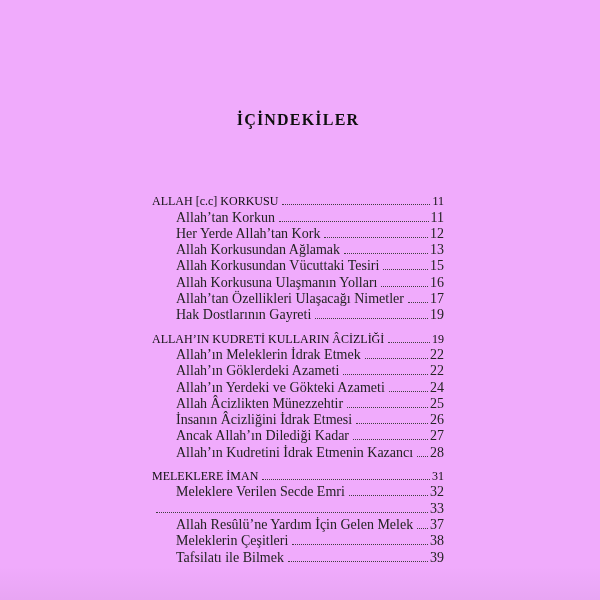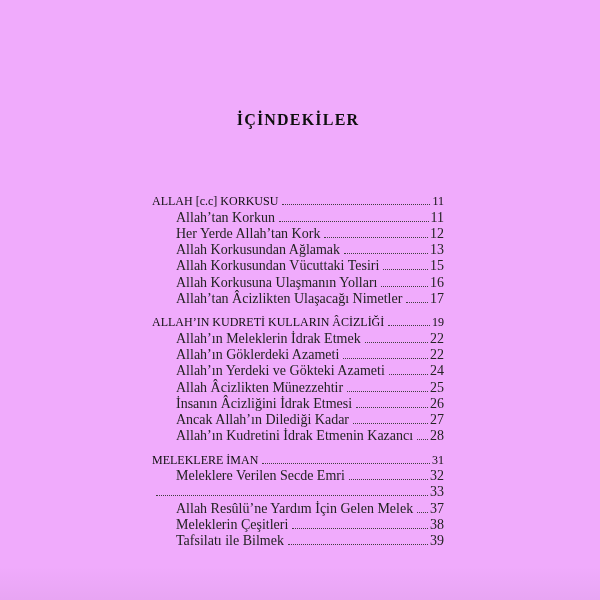--- a/index.html
+++ b/index.html
@@ -104,23 +104,28 @@
           <span class="label">Allah Korkusundan Vücuttaki Tesiri</span>
           <span class="leader"></span>
           <span class="num">15</span>
         </div>
         <div class="row entry">
           <span class="label">Allah Korkusuna Ulaşmanın Yolları</span>
           <span class="leader"></span>
           <span class="num">16</span>
         </div>
         <div class="row entry">
-          <span class="label">Allah’tan Âcizlikten Ulaşacağı Nimetler</span>
+          <span class="label">Allah’tan Özellikleri Ulaşacağı Nimetler</span>
           <span class="leader"></span>
           <span class="num">17</span>
+        </div>
+        <div class="row entry">
+          <span class="label">Hak Dostlarının Gayreti</span>
+          <span class="leader"></span>
+          <span class="num">19</span>
         </div>
       </div>
       <div class="section">
         <div class="row header">
           <span class="label">ALLAH’IN KUDRETİ KULLARIN ÂCİZLİĞİ</span>
           <span class="leader"></span>
           <span class="num">19</span>
         </div>
         <div class="row entry">
           <span class="label">Allah’ın Meleklerin İdrak Etmek</span>

